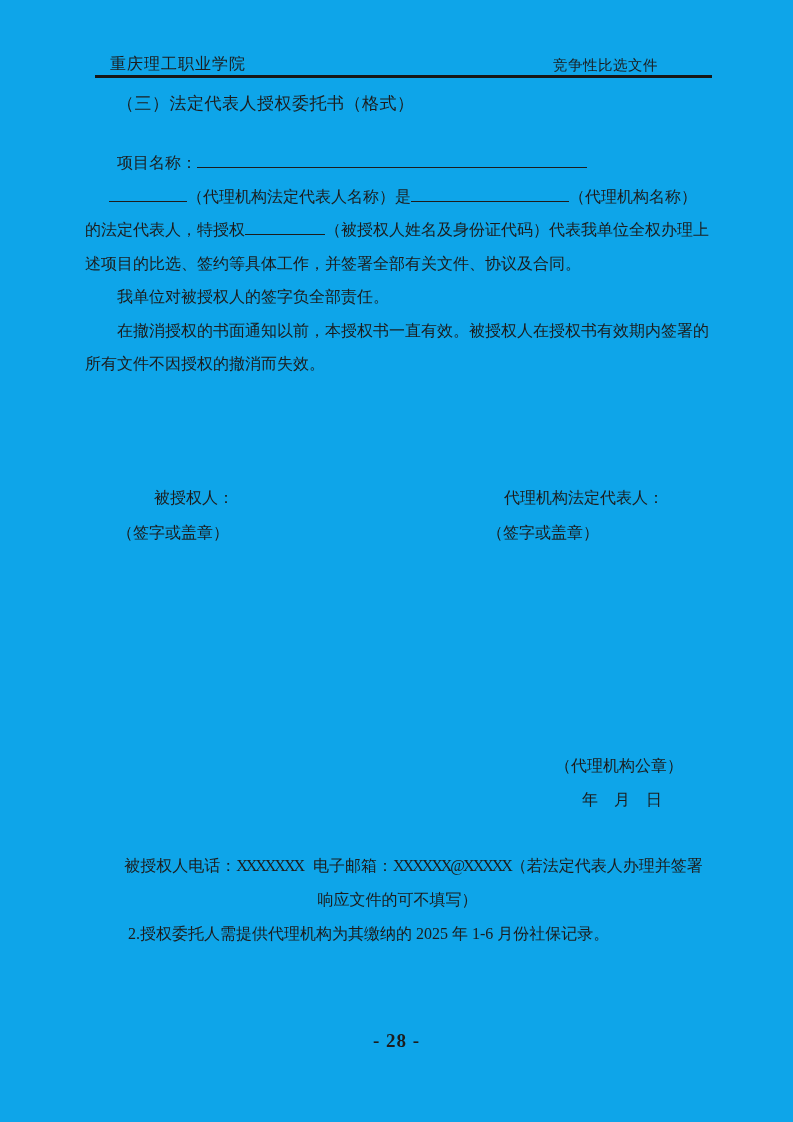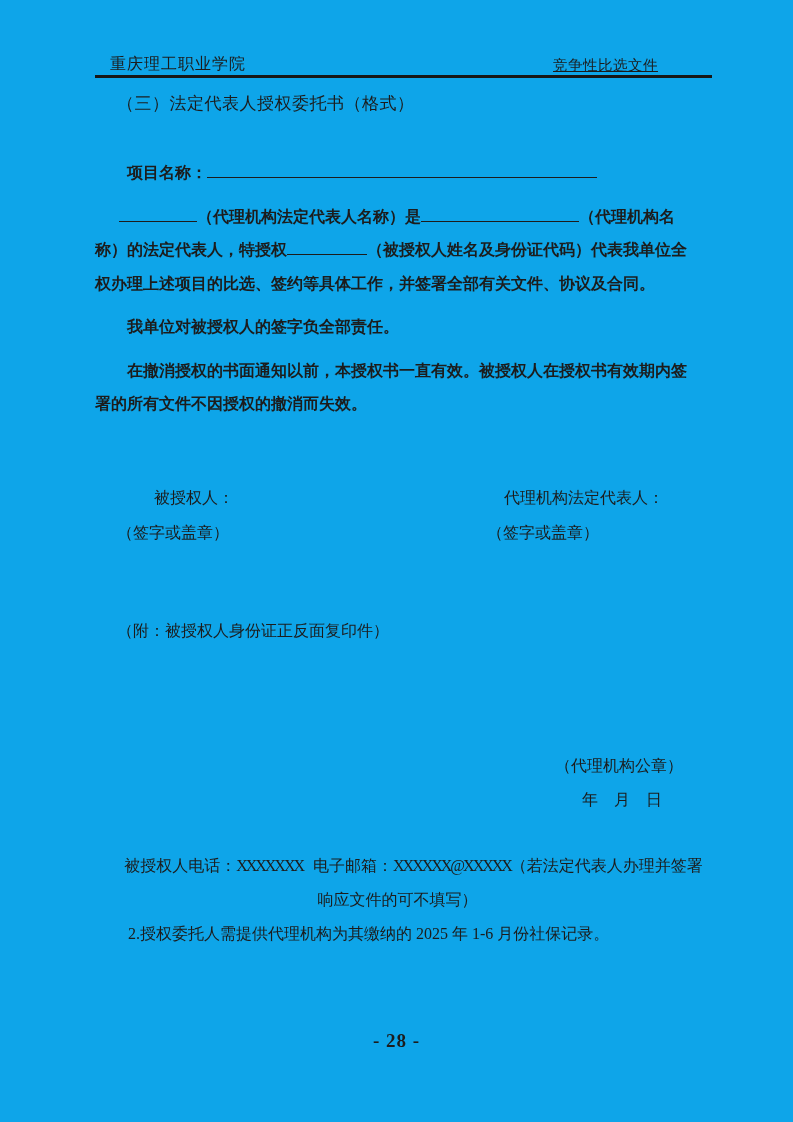--- a/index.html
+++ b/index.html
@@ -9,27 +9,27 @@
   }
   .page {
     position:relative;
     width:793px; height:1122px;
     background:#0ea5e9;
     overflow:hidden;
     font-size:16px;
   }
   
   .header-left  { position:absolute; left:110px; top:54px; font-size:16px; letter-spacing:1px; }
-  .header-right { position:absolute; right:135px; top:56px; font-size:14.5px; letter-spacing:0.5px;text-decoration:underline; }
+  .header-right { position:absolute; right:135px; top:56px; font-size:14.5px; letter-spacing:0.5px; }
   .header-rule  { position:absolute; left:95px; top:75px; width:617px; height:2.6px; background:#171717; }
   .doc-title    { position:absolute; left:117px; top:92px; font-size:17px; letter-spacing:0.5px; }
 
   
   .body-main { position:absolute; left:85px; top:146px; width:625px; line-height:33.5px; }
-  .body-main p { margin:10px;font-weight:bold; }
+  .body-main p { margin:0; }
   .indent    { text-indent:32px; }
   .indent-sm { text-indent:24px; }
 
   .blank {
     display:inline-block;
     height:15px;
     border-bottom:1.5px solid #1c1c1c;
     vertical-align:baseline;
   }
   .blank-project { width:390px; }
@@ -81,21 +81,20 @@
     <p class="indent">我单位对被授权人的签字负全部责任。</p>
 
     <p class="indent">在撤消授权的书面通知以前，本授权书一直有效。被授权人在授权书有效期内签署的所有文件不因授权的撤消而失效。</p>
   </div>
 
   <div class="sig-block">
     <div class="sig-row"><span class="col-l">被授权人：</span><span>代理机构法定代表人：</span></div>
     <div class="sig-row"><span class="col-l2">（签字或盖章）</span><span>（签字或盖章）</span></div>
   </div>
 
-  <div class="attachment">（附：被授权人身份证正反面复印件）</div>
 
   <div class="seal-note">（代理机构公章）</div>
   <div class="date-line">年　月　日</div>
 
   <p class="contact"><span>被授权人电话：</span><span class="xval phone-val">XXXXXXX</span><span>电子邮箱：</span><span class="xval">XXXXXX@XXXXX</span><span>（若法定代表人办理并签署响应文件的可不填写）</span></p>
 
   <div class="notes">
     <div class="note-2">2.授权委托人需提供代理机构为其缴纳的 2025 年 1-6 月份社保记录。</div>
   </div>
 

